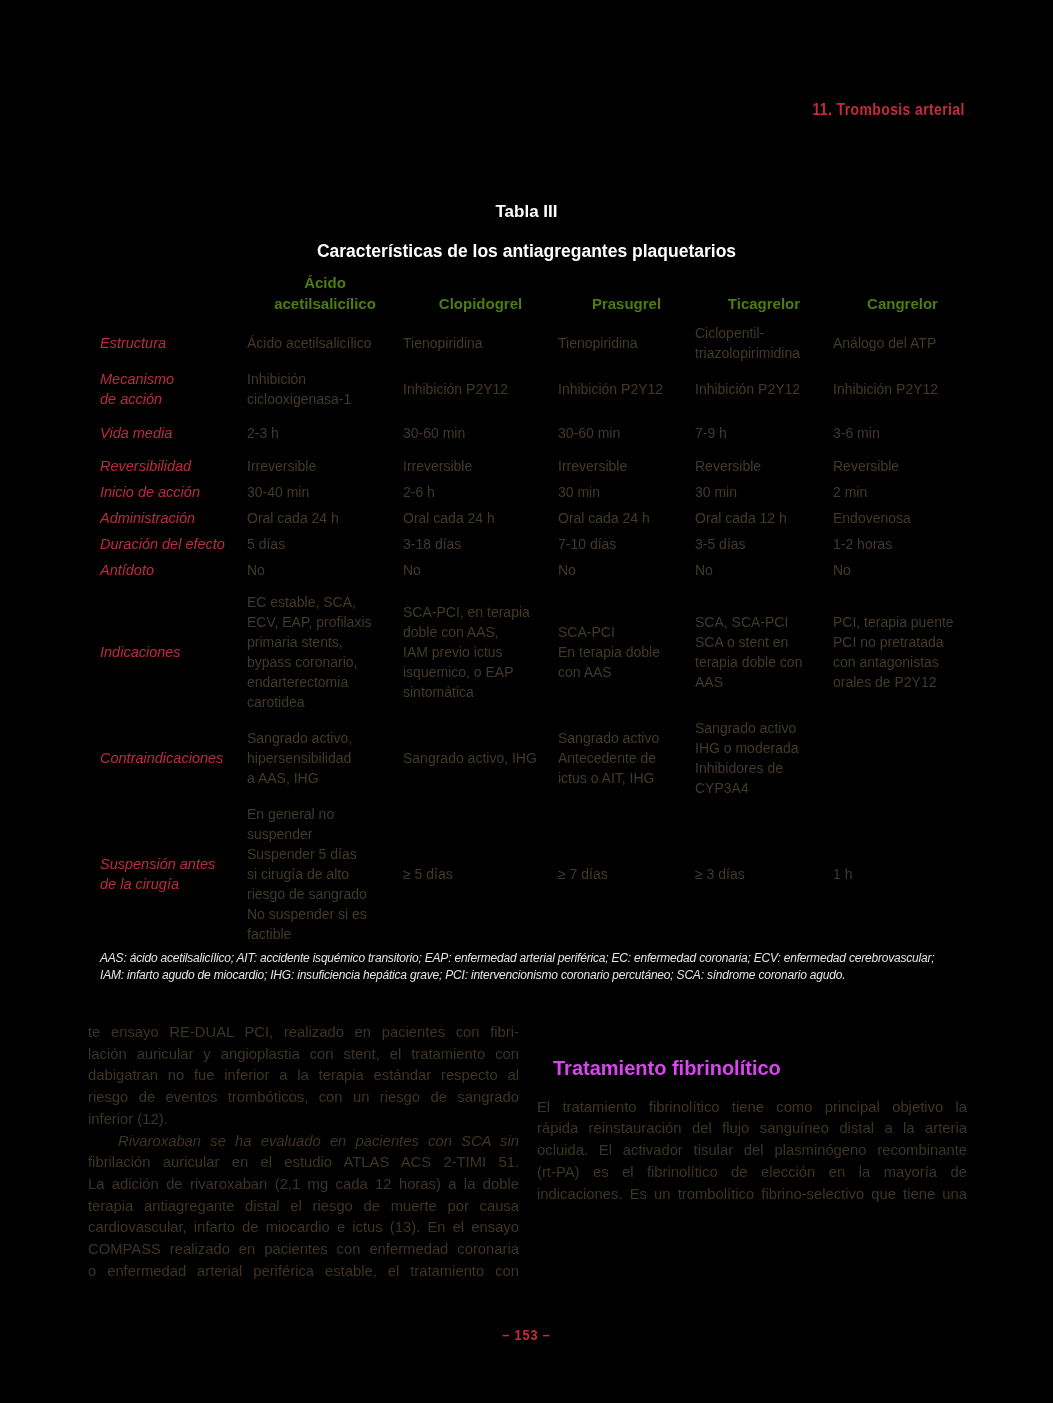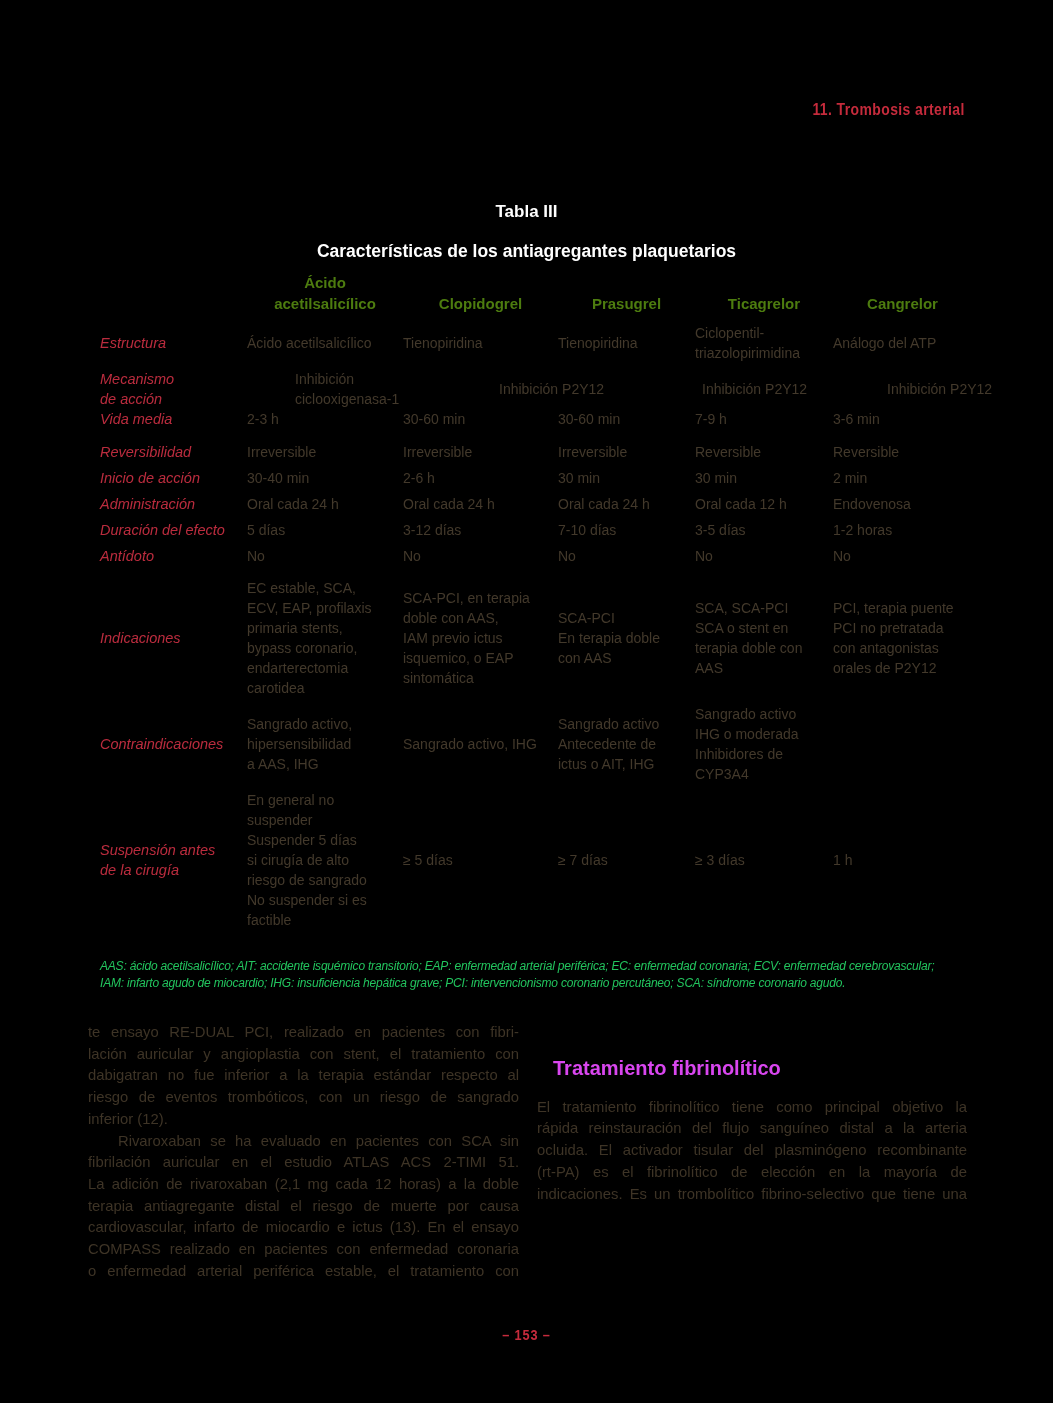--- a/index.html
+++ b/index.html
@@ -35,26 +35,26 @@
   .thead { align-items: end; margin-bottom: 9px; }
   .th {
     color: #4d7c0f; font-weight: bold; text-align: center;
     font-size: 15px; white-space: pre-line; line-height: 21px;
   }
   .tlabel {
     color: #bb2c3e; font-style: italic; font-size: 14.5px;
     white-space: pre-line; padding-right: 8px;
   }
   .tcell { white-space: pre-line; padding-right: 12px; }
-  #tbody .trow:nth-child(2) { margin-bottom: 0; gap: 48px; }
+  #tbody .trow:nth-child(2) { margin-bottom: 14px; }
   #tbody .trow:nth-child(3) { margin-bottom: 13px; }
   #tbody .trow:nth-child(8) { margin-bottom: 12px; }
   .footnote {
-    margin-top: 28px;
-    color: #22c55e; font-style: italic; font-size: 12px;
+    margin-top: 6px;
+    color: #e5e5e5; font-style: italic; font-size: 12px;
     line-height: 16.5px; letter-spacing: -0.2px;
   }
   .footnote div { white-space: nowrap; }
   .bodycol {
     position: absolute; top: 1022px; width: 431px;
     color: #3e3426; font-size: 14.8px; line-height: 21.7px;
   }
   .bodycol.left { left: 88px; }
   .bodycol.right { left: 537px; width: 430px; }
   .jl { text-align: justify; text-align-last: justify; }
@@ -135,21 +135,21 @@
         <div class="tlabel">Administración</div>
         <div class="tcell">Oral cada 24 h</div>
         <div class="tcell">Oral cada 24 h</div>
         <div class="tcell">Oral cada 24 h</div>
         <div class="tcell">Oral cada 12 h</div>
         <div class="tcell">Endovenosa</div>
       </div>
       <div class="trow">
         <div class="tlabel">Duración del efecto</div>
         <div class="tcell">5 días</div>
-        <div class="tcell">3-12 días</div>
+        <div class="tcell">3-18 días</div>
         <div class="tcell">7-10 días</div>
         <div class="tcell">3-5 días</div>
         <div class="tcell">1-2 horas</div>
       </div>
       <div class="trow">
         <div class="tlabel">Antídoto</div>
         <div class="tcell">No</div>
         <div class="tcell">No</div>
         <div class="tcell">No</div>
         <div class="tcell">No</div>
@@ -219,21 +219,21 @@
 
 <div class="bodycol left">
   <div class="para">
       <div class="jl">te ensayo RE-DUAL PCI, realizado en pacientes con fibri-</div>
       <div class="jl">lación auricular y angioplastia con stent, el tratamiento con</div>
       <div class="jl">dabigatran no fue inferior a la terapia estándar respecto al</div>
       <div class="jl">riesgo de eventos trombóticos, con un riesgo de sangrado</div>
       <div>inferior (12).</div>
     </div>
   <div class="para">
-      <div class="jl" style="text-indent: 30px;">Rivaroxaban se ha evaluado en pacientes con SCA sin</div>
+      <div class="jl" style="text-indent: 30px; font-style: italic;">Rivaroxaban se ha evaluado en pacientes con SCA sin</div>
       <div class="jl">fibrilación auricular en el estudio ATLAS ACS 2-TIMI 51.</div>
       <div class="jl">La adición de rivaroxaban (2,1 mg cada 12 horas) a la doble</div>
       <div class="jl">terapia antiagregante distal el riesgo de muerte por causa</div>
       <div class="jl">cardiovascular, infarto de miocardio e ictus (13). En el ensayo</div>
       <div class="jl">COMPASS realizado en pacientes con enfermedad coronaria</div>
       <div class="jl">o enfermedad arterial periférica estable, el tratamiento con</div>
     </div>
 </div>
 
 <div class="bodycol right">

